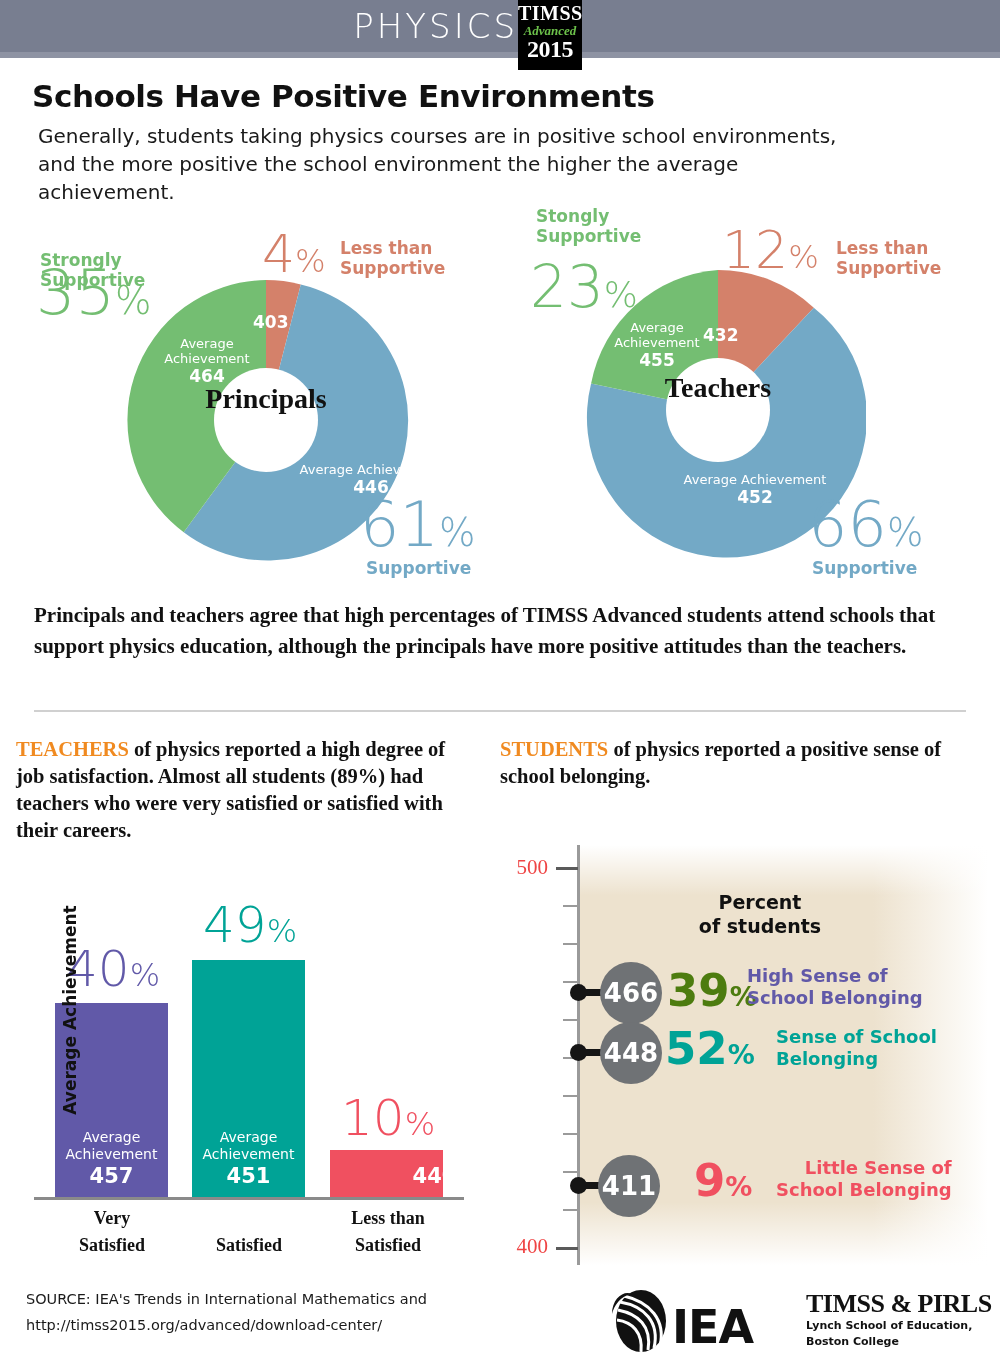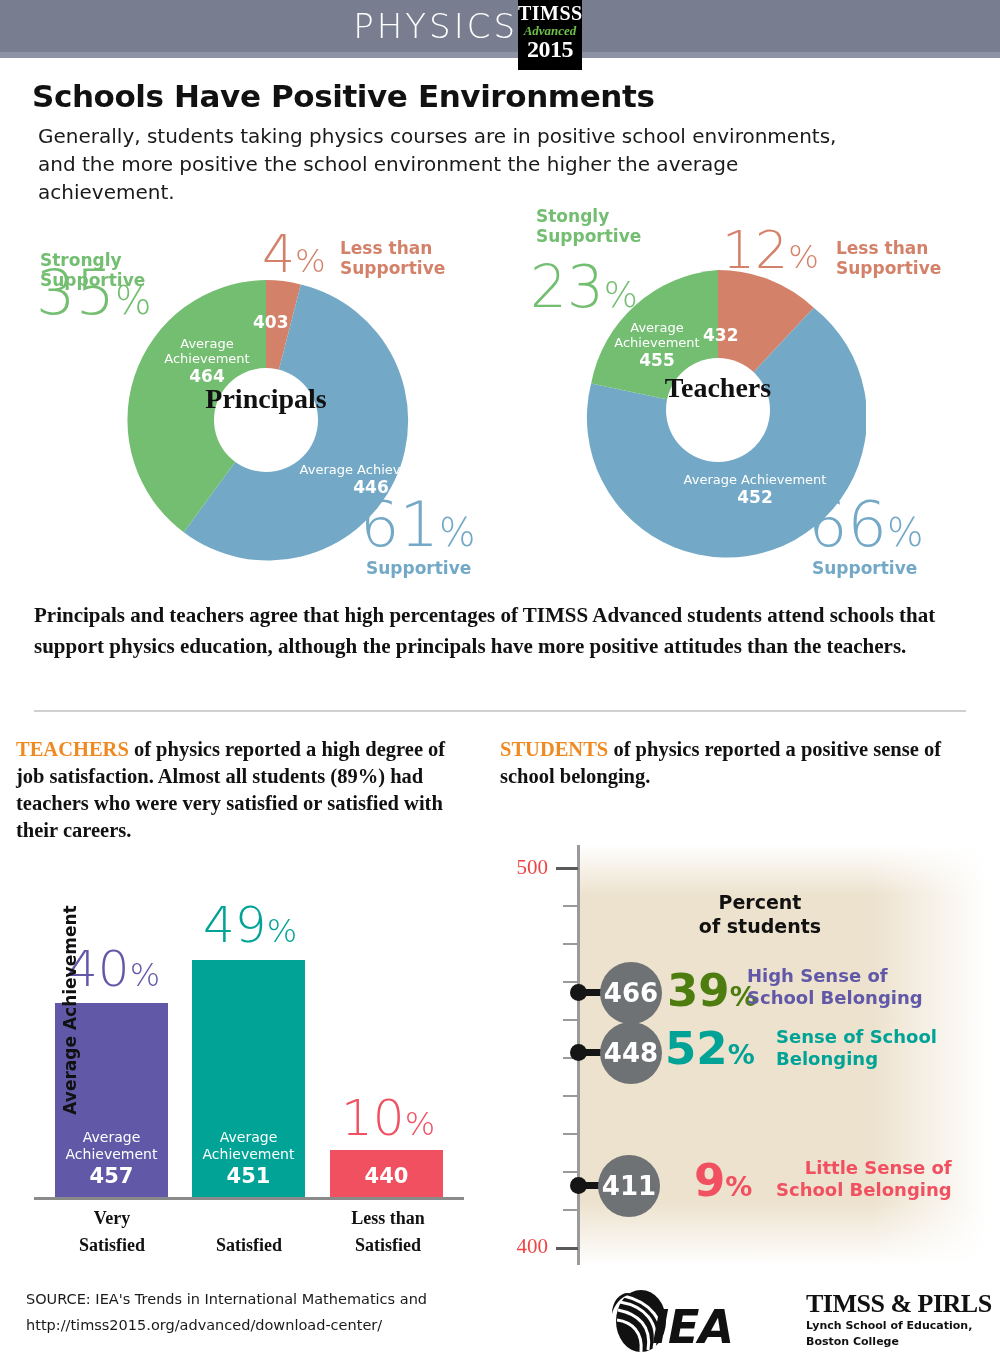--- a/index.html
+++ b/index.html
@@ -131,22 +131,22 @@
     font-size:18px;line-height:22px;
   }
 
   
   #source-text{
     left:26px;top:1286px;width:430px;font-family:"DejaVu Sans",sans-serif;
     font-size:14.5px;line-height:26px;color:#1a1a1a;
   }
   #iea-logo{left:610px;top:1288px;}
   #iea-word{
-    position:absolute;left:652px;top:1300px;font-family:"DejaVu Sans",sans-serif;
-    font-weight:bold;font-size:46px;color:#111;letter-spacing:-1px;font-style:italic;
+    position:absolute;left:672px;top:1300px;font-family:"DejaVu Sans",sans-serif;
+    font-weight:bold;font-size:46px;color:#111;letter-spacing:-1px;
   }
   #tp-logo{position:absolute;left:806px;top:1290px;width:190px;text-align:left;color:#111;}
   #tp-logo .tl1{font-family:"Liberation Serif",serif;font-weight:bold;font-size:26px;letter-spacing:-.5px;line-height:28px;}
   #tp-logo .tl2{font-family:"DejaVu Sans",sans-serif;font-weight:bold;font-size:18px;line-height:22px;}
   #tp-logo .tl3{font-family:"DejaVu Sans",sans-serif;font-weight:bold;font-size:11px;line-height:16px;}
 </style>
 </head>
 <body>
 
 <div class="abs" id="header-bar"></div>
@@ -256,21 +256,21 @@
 <div class="abs bar" style="left:192px;top:960px;width:113px;height:237px;background:#00a396;">
   <div class="bar-inner-label" style="bottom:8px;">
     <span>Average Achievement</span>
     <b>451</b>
   </div>
 </div>
 <div class="bar-top-pct" style="left:203px;top:900px;color:#00a396;">49<span class="sym">%</span></div>
 <div class="bar-xlabel" style="left:182px;top:1232px;width:134px;">Satisfied</div>
 
 <div class="abs bar" style="left:330px;top:1150px;width:113px;height:47px;background:#f05060;">
-  <div class="bar-inner-label" style="bottom:8px;">
+  <div class="bar-inner-label" style="bottom:8px;padding-left:48px;">
     <b>440</b>
   </div>
 </div>
 <div class="bar-top-pct" style="left:341px;top:1093px;color:#f05060;">10<span class="sym">%</span></div>
 <div class="bar-xlabel" style="left:318px;top:1205px;width:140px;">
   <span>Less than</span><br>
   <span>Satisfied</span>
 </div>
 
 <div class="abs" id="belong-bg"></div>

